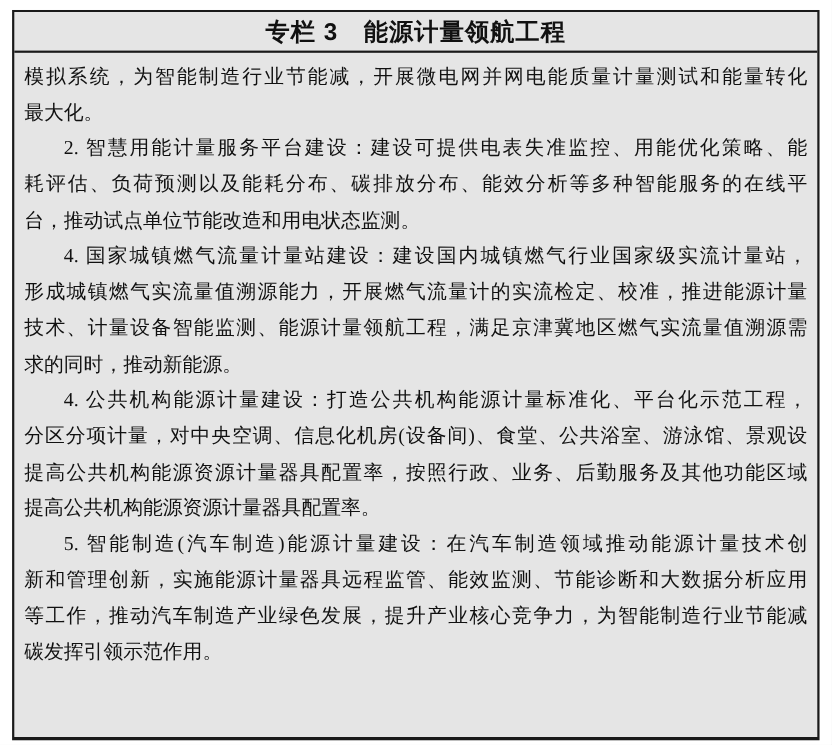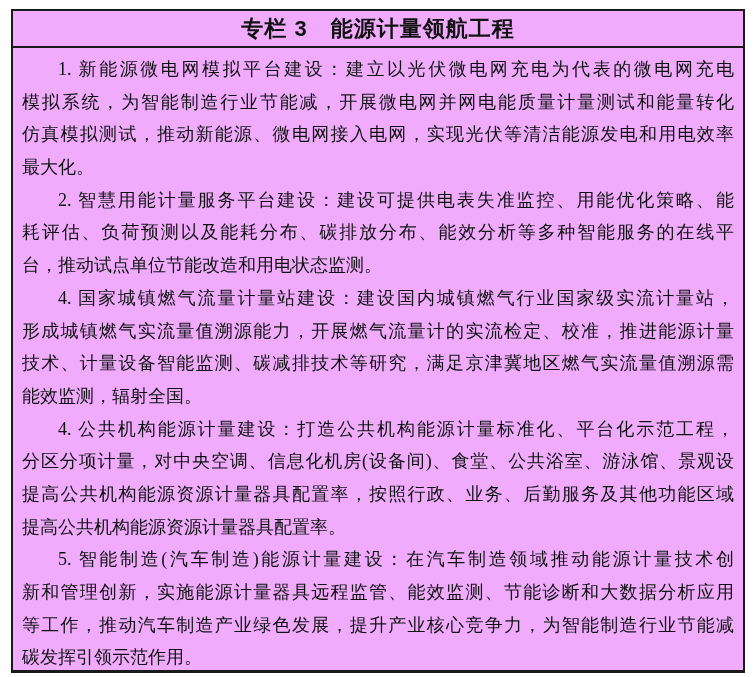--- a/index.html
+++ b/index.html
@@ -7,21 +7,21 @@
     width: 756px; height: 677px;
     background: #ffffff;
     color: #111111;
     font-family: "Liberation Serif", serif;
     overflow: hidden;
   }
   .panel {
     position: absolute;
     left: 11px; top: 9px;
     width: 734px; height: 664px;
-    background: #f0abfc;
+    background: #e5e5e5;
     border: 2px solid #1a1a1a;
     border-bottom-width: 3px;
   }
   .panel-header {
     height: 37px;
     border-bottom: 2px solid #1a1a1a;
     display: flex;
     align-items: center;
     justify-content: center;
   }
@@ -50,37 +50,35 @@
 </head>
 <body>
 
 <div class="panel">
   <div class="panel-header">
     <div class="panel-title">专栏 3　能源计量领航工程</div>
   </div>
   <div class="panel-body">
 
     <div>
-      <div class="line first">1. 新能源微电网模拟平台建设：建立以光伏微电网充电为代表的微电网充电</div>
       <div class="line">模拟系统，为智能制造行业节能减，开展微电网并网电能质量计量测试和能量转化</div>
-      <div class="line">仿真模拟测试，推动新能源、微电网接入电网，实现光伏等清洁能源发电和用电效率</div>
       <div class="line last">最大化。</div>
     </div>
 
     <div>
       <div class="line first">2. 智慧用能计量服务平台建设：建设可提供电表失准监控、用能优化策略、能</div>
       <div class="line">耗评估、负荷预测以及能耗分布、碳排放分布、能效分析等多种智能服务的在线平</div>
       <div class="line last">台，推动试点单位节能改造和用电状态监测。</div>
     </div>
 
     <div>
       <div class="line first">4. 国家城镇燃气流量计量站建设：建设国内城镇燃气行业国家级实流计量站，</div>
       <div class="line">形成城镇燃气实流量值溯源能力，开展燃气流量计的实流检定、校准，推进能源计量</div>
-      <div class="line">技术、计量设备智能监测、碳减排技术等研究，满足京津冀地区燃气实流量值溯源需</div>
-      <div class="line last">能效监测，辐射全国。</div>
+      <div class="line">技术、计量设备智能监测、能源计量领航工程，满足京津冀地区燃气实流量值溯源需</div>
+      <div class="line last">求的同时，推动新能源。</div>
     </div>
 
     <div>
       <div class="line first">4. 公共机构能源计量建设：打造公共机构能源计量标准化、平台化示范工程，</div>
       <div class="line">分区分项计量，对中央空调、信息化机房(设备间)、食堂、公共浴室、游泳馆、景观设</div>
       <div class="line">提高公共机构能源资源计量器具配置率，按照行政、业务、后勤服务及其他功能区域</div>
       <div class="line last">提高公共机构能源资源计量器具配置率。</div>
     </div>
 
     <div>

